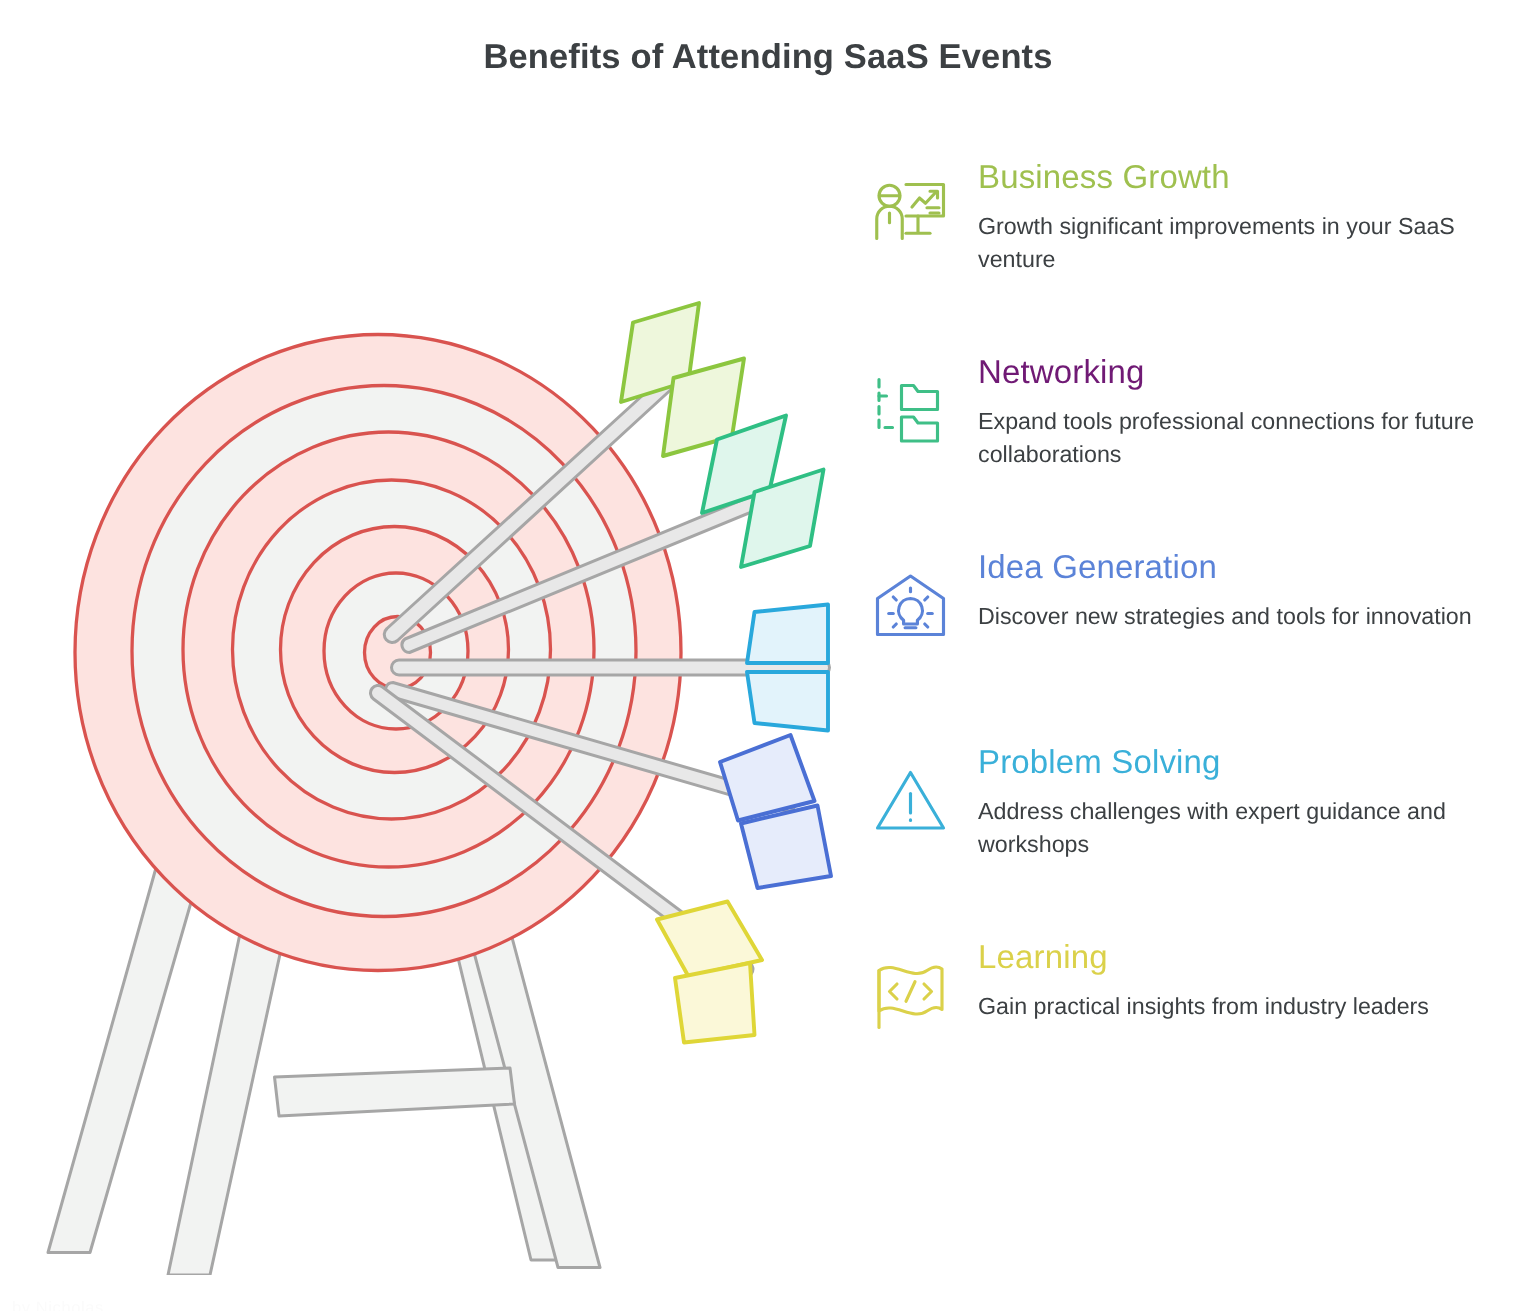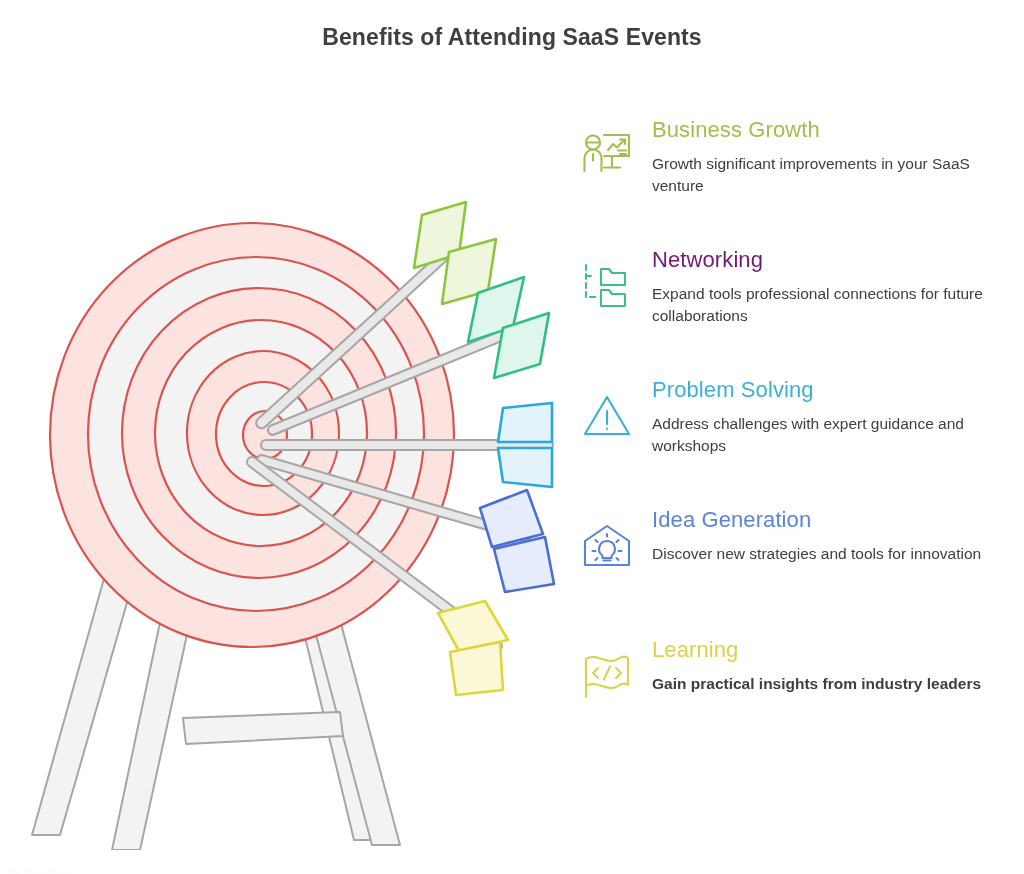--- a/index.html
+++ b/index.html
@@ -40,21 +40,21 @@
     left: 0px;
     top: 190px;
     width: 570px;
     height: 660px;
   }
 
   
   .benefits {
     position: absolute;
     left: 576px;
-    top: 112px;
+    top: 100px;
     width: 448px;
   }
   .benefit {
     position: relative;
     display: flex;
     align-items: flex-start;
     min-height: 130px;
   }
   .benefit:last-child { min-height: 110px; }
 
@@ -79,21 +79,21 @@
     margin: 0 0 9px 0;
     letter-spacing: 0.1px;
   }
   .benefit-desc {
     font-size: 15.5px;
     line-height: 21.5px;
     color: #3c4043;
     margin: 0;
     max-width: 352px;
   }
-  .benefit:last-child .benefit-desc { max-width: 400px; font-weight: bold; }
+  .benefit:last-child .benefit-desc { max-width: 400px; }
 
   .watermark {
     position: absolute;
     left: 8px;
     bottom: -4px;
     font-size: 11px;
     color: #fbfbfb;
     letter-spacing: 0.4px;
     white-space: nowrap;
   }
@@ -217,34 +217,20 @@
           <path d="M 7 17 L 16 17" stroke-dasharray="5 4"></path>
 
           <path d="M 22 10 L 30 10 L 33 14 L 46 14 L 46 26 L 22 26 Z"></path>
 
           <path d="M 22 31 L 30 31 L 33 35 L 46 35 L 46 47 L 22 47 Z"></path>
         </svg>
       </div>
       <div class="benefit-text">
         <p class="benefit-title" style="color:#701a75">Networking</p>
         <p class="benefit-desc">Expand tools professional connections for future collaborations</p>
-      </div>
-    </div>
-
-    <div class="benefit">
-      <div class="benefit-icon">
-        <svg width="56" height="56" viewBox="0 0 56 56" fill="none" stroke="#3ab0d9" stroke-width="2.1" stroke-linecap="round" stroke-linejoin="round">
-          <path d="M 28 8 L 50 45 L 6 45 Z"></path>
-          <line x1="28" y1="22" x2="28" y2="35"></line>
-          <line x1="28" y1="39.5" x2="28" y2="40"></line>
-        </svg>
-      </div>
-      <div class="benefit-text">
-        <p class="benefit-title" style="color:#3ab0d9">Problem Solving</p>
-        <p class="benefit-desc">Address challenges with expert guidance and workshops</p>
       </div>
     </div>
 
     <div class="benefit">
       <div class="benefit-icon">
         <svg width="56" height="56" viewBox="0 0 56 56" fill="none" stroke="#5b83d8" stroke-width="2.1" stroke-linecap="round" stroke-linejoin="round">
 
           <path d="M 6 22 L 28 7 L 50 22 L 50 46 L 6 46 Z"></path>
 
           <path d="M 28 22 a 8 8 0 0 1 4.6 14.5 L 32.6 39 L 23.4 39 L 23.4 36.5 A 8 8 0 0 1 28 22 Z"></path>
@@ -260,20 +246,34 @@
         </svg>
       </div>
       <div class="benefit-text">
         <p class="benefit-title" style="color:#5b83d8">Idea Generation</p>
         <p class="benefit-desc">Discover new strategies and tools for innovation</p>
       </div>
     </div>
 
     <div class="benefit">
       <div class="benefit-icon">
+        <svg width="56" height="56" viewBox="0 0 56 56" fill="none" stroke="#3ab0d9" stroke-width="2.1" stroke-linecap="round" stroke-linejoin="round">
+          <path d="M 28 8 L 50 45 L 6 45 Z"></path>
+          <line x1="28" y1="22" x2="28" y2="35"></line>
+          <line x1="28" y1="39.5" x2="28" y2="40"></line>
+        </svg>
+      </div>
+      <div class="benefit-text">
+        <p class="benefit-title" style="color:#3ab0d9">Problem Solving</p>
+        <p class="benefit-desc">Address challenges with expert guidance and workshops</p>
+      </div>
+    </div>
+
+    <div class="benefit">
+      <div class="benefit-icon">
         <svg width="56" height="56" viewBox="0 0 56 56" fill="none" stroke="#dbd14a" stroke-width="2.1" stroke-linecap="round" stroke-linejoin="round">
 
           <path d="M 7 10 C 17 3, 29 17, 39 10 C 44 6.5, 47 7.5, 49 9 L 49 36
                    C 47 34.5, 44 33.5, 39 37 C 29 44, 17 30, 7 37 Z"></path>
           <line x1="7" y1="10" x2="7" y2="48"></line>
 
           <polyline points="19,19 14,24 19,29"></polyline>
           <polyline points="37,19 42,24 37,29"></polyline>
           <line x1="31" y1="17.5" x2="25" y2="30.5"></line>
         </svg>

